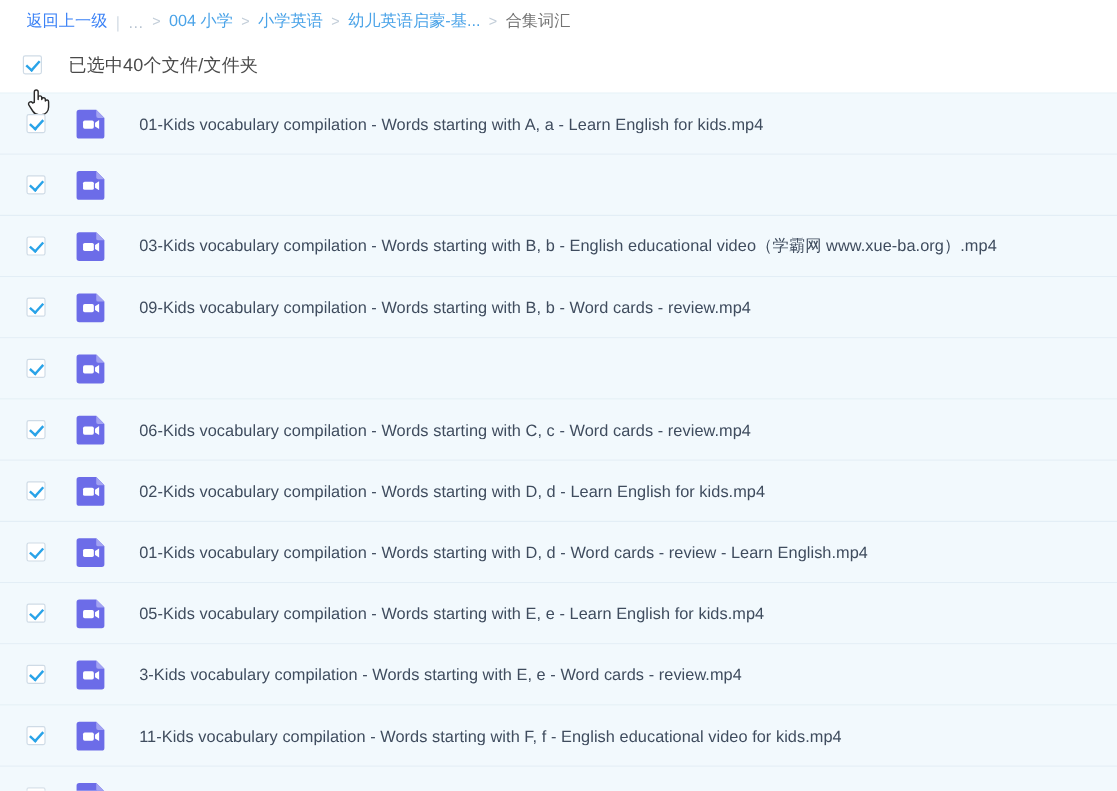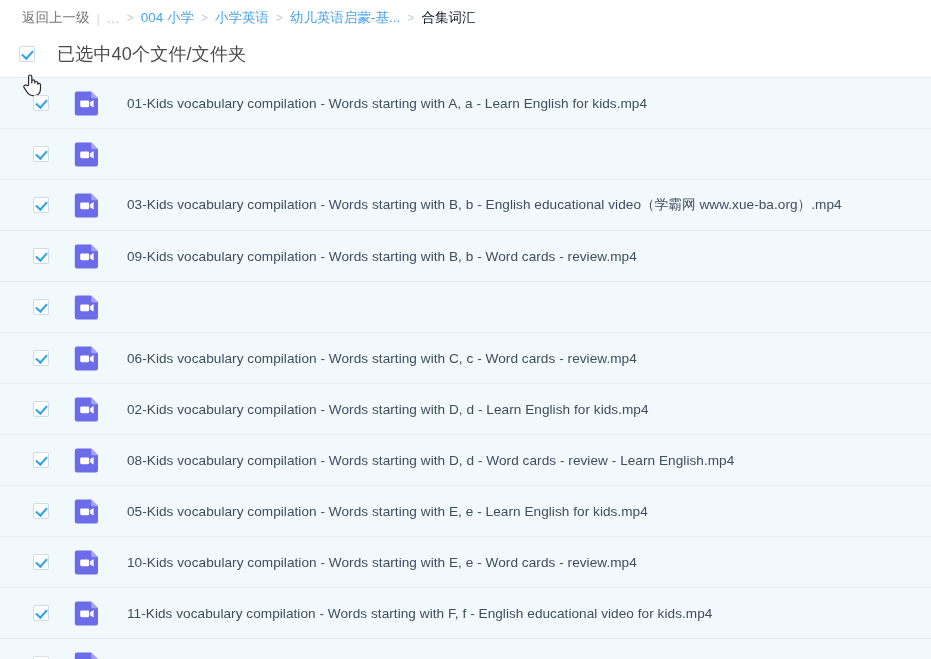--- a/index.html
+++ b/index.html
@@ -25,53 +25,53 @@
     color: #7f8fa4;
     background: #ffffff;
     white-space: nowrap;
     margin-top: 5px;
   }
   .crumb-link {
     color: #4aa3e8;
     cursor: pointer;
   }
   .crumb-back {
-    color: #737373;
+    color: #3b82f6;
     cursor: pointer;
   }
   .crumb-pipe {
     color: #d4dce5;
     margin: 0 7px 0 7px;
     font-weight: 300;
   }
   .crumb-ellipsis {
     color: #b8c4d2;
     cursor: pointer;
     letter-spacing: 0.5px;
   }
   .crumb-sep {
     color: #c3ced9;
     margin: 0 7px;
     font-size: 12px;
   }
   .crumb-current {
-    color: #0f172a;
+    color: #737373;
   }
 
   
   .selectbar {
     height: 46px;
     display: flex;
     align-items: center;
     padding-left: 19px;
     background: #ffffff;
     position: relative;
   }
   .selectbar-label {
-    font-size: 18px;
+    font-size: 15px;
     color: #4a4a4a;
     margin-left: 22px;
     letter-spacing: 0.2px;
   }
 
   
   .cbx {
     width: 16px;
     height: 16px;
     border: 1px solid #cfdbe6;
@@ -107,21 +107,21 @@
 
   
   .filelist {
     background: #f2f9fd;
     border-top: 1px solid #e2eef6;
   }
   .file-row {
     height: 51px;
     display: flex;
     align-items: center;
-    padding-left: 33px;
+    padding-left: 22px;
     border-bottom: 1px solid #e3eef6;
     background: #f2f9fd;
     box-sizing: border-box;
     cursor: default;
   }
   .file-icon {
     width: 27px;
     height: 27px;
     margin-left: 25px;
     flex: 0 0 auto;
@@ -233,41 +233,41 @@
       <span class="file-name">02-Kids vocabulary compilation - Words starting with D, d - Learn English for kids.mp4</span>
     </div>
     <div class="file-row">
       <div class="cbx checked"></div>
       <span class="file-icon"><svg viewBox="0 0 27 27" width="27" height="27">
           <path d="M3 1.5 h14.2 L24 8.3 V23.3 a2.2 2.2 0 0 1 -2.2 2.2 H3 a2.2 2.2 0 0 1 -2.2 -2.2 V3.7 A2.2 2.2 0 0 1 3 1.5 z" fill="#6c6ce8"></path>
           <path d="M17.2 1.5 L24 8.3 h-5.2 a1.6 1.6 0 0 1 -1.6 -1.6 z" fill="#a3a3f2"></path>
           <rect x="6.2" y="10.4" width="9" height="6.8" rx="1.4" fill="#ffffff"></rect>
           <path d="M16.2 12.2 L19.6 10.1 v7.4 L16.2 15.4 z" fill="#ffffff"></path>
         </svg></span>
-      <span class="file-name">08-Kids vocabulary compilation - Words starting with D, d - Word cards - review - Learn English.mp4</span>
+      <span class="file-name">01-Kids vocabulary compilation - Words starting with D, d - Word cards - review - Learn English.mp4</span>
     </div>
     <div class="file-row">
       <div class="cbx checked"></div>
       <span class="file-icon"><svg viewBox="0 0 27 27" width="27" height="27">
           <path d="M3 1.5 h14.2 L24 8.3 V23.3 a2.2 2.2 0 0 1 -2.2 2.2 H3 a2.2 2.2 0 0 1 -2.2 -2.2 V3.7 A2.2 2.2 0 0 1 3 1.5 z" fill="#6c6ce8"></path>
           <path d="M17.2 1.5 L24 8.3 h-5.2 a1.6 1.6 0 0 1 -1.6 -1.6 z" fill="#a3a3f2"></path>
           <rect x="6.2" y="10.4" width="9" height="6.8" rx="1.4" fill="#ffffff"></rect>
           <path d="M16.2 12.2 L19.6 10.1 v7.4 L16.2 15.4 z" fill="#ffffff"></path>
         </svg></span>
       <span class="file-name">05-Kids vocabulary compilation - Words starting with E, e - Learn English for kids.mp4</span>
     </div>
     <div class="file-row">
       <div class="cbx checked"></div>
       <span class="file-icon"><svg viewBox="0 0 27 27" width="27" height="27">
           <path d="M3 1.5 h14.2 L24 8.3 V23.3 a2.2 2.2 0 0 1 -2.2 2.2 H3 a2.2 2.2 0 0 1 -2.2 -2.2 V3.7 A2.2 2.2 0 0 1 3 1.5 z" fill="#6c6ce8"></path>
           <path d="M17.2 1.5 L24 8.3 h-5.2 a1.6 1.6 0 0 1 -1.6 -1.6 z" fill="#a3a3f2"></path>
           <rect x="6.2" y="10.4" width="9" height="6.8" rx="1.4" fill="#ffffff"></rect>
           <path d="M16.2 12.2 L19.6 10.1 v7.4 L16.2 15.4 z" fill="#ffffff"></path>
         </svg></span>
-      <span class="file-name">10-Kids vocabulary compilation - Words starting with E, e - Word cards - review.mp4</span>
+      <span class="file-name">3-Kids vocabulary compilation - Words starting with E, e - Word cards - review.mp4</span>
     </div>
     <div class="file-row">
       <div class="cbx checked"></div>
       <span class="file-icon"><svg viewBox="0 0 27 27" width="27" height="27">
           <path d="M3 1.5 h14.2 L24 8.3 V23.3 a2.2 2.2 0 0 1 -2.2 2.2 H3 a2.2 2.2 0 0 1 -2.2 -2.2 V3.7 A2.2 2.2 0 0 1 3 1.5 z" fill="#6c6ce8"></path>
           <path d="M17.2 1.5 L24 8.3 h-5.2 a1.6 1.6 0 0 1 -1.6 -1.6 z" fill="#a3a3f2"></path>
           <rect x="6.2" y="10.4" width="9" height="6.8" rx="1.4" fill="#ffffff"></rect>
           <path d="M16.2 12.2 L19.6 10.1 v7.4 L16.2 15.4 z" fill="#ffffff"></path>
         </svg></span>
       <span class="file-name">11-Kids vocabulary compilation - Words starting with F, f - English educational video for kids.mp4</span>

